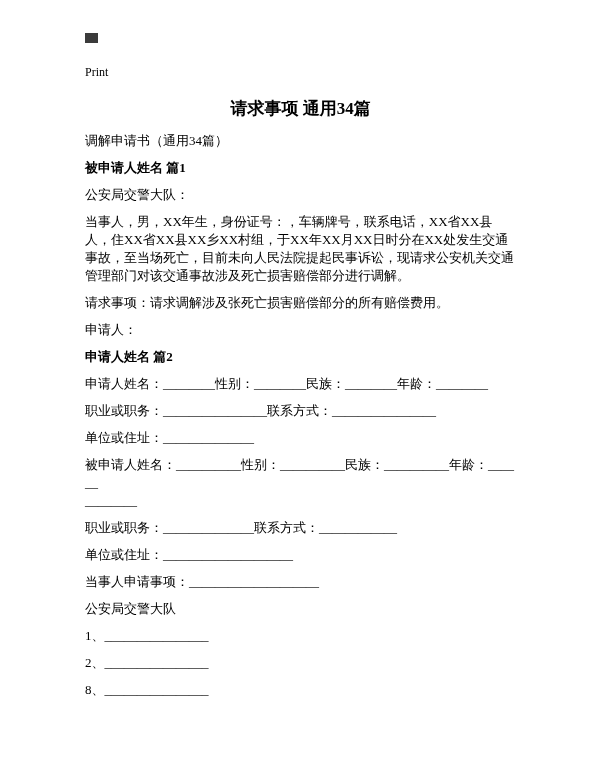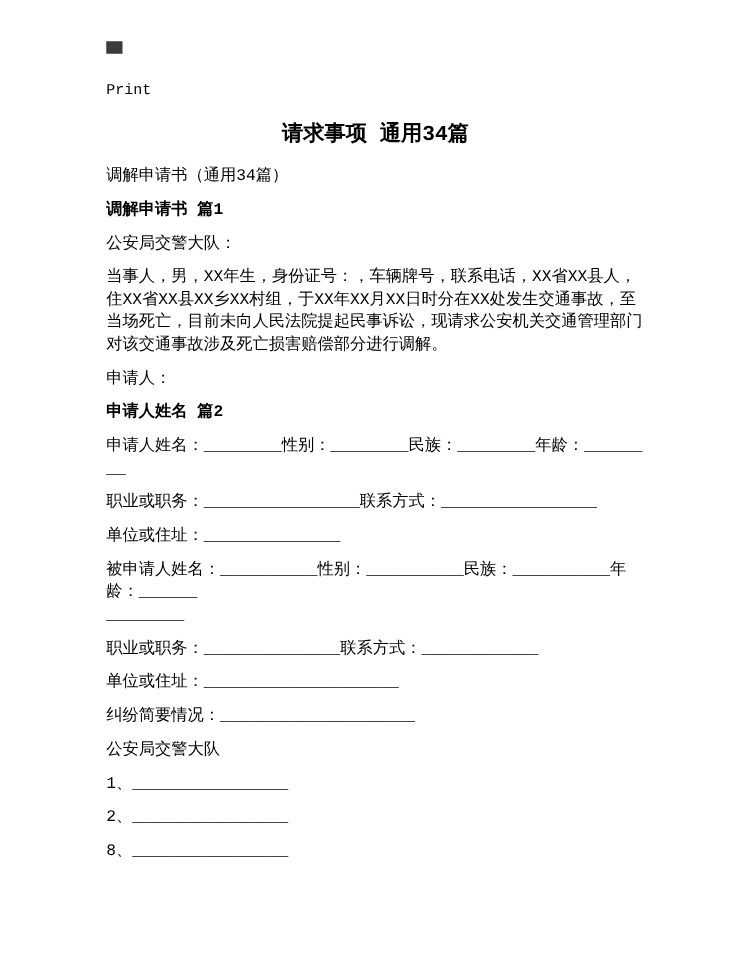--- a/index.html
+++ b/index.html
@@ -5,21 +5,21 @@
   html, body {
     margin: 0;
     padding: 0;
     background: #ffffff;
   }
   .page {
     position: relative;
     width: 600px;
     height: 776px;
     background: #ffffff;
-    font-family: Liberation Mono, monospace;
+    font-family: Liberation Serif, serif;
     color: #000000;
     overflow: hidden;
     box-sizing: border-box;
     padding-left: 36px;
   }
   .content {
     position: absolute;
     left: 85px;
     right: 84px;
     top: 0;
@@ -83,47 +83,48 @@
   <div class="img-placeholder"></div>
 
   <div class="content">
 
     <span class="print-link">Print</span>
 
     <h1 class="doc-title">请求事项 通用34篇</h1>
 
     <p class="line subtitle">调解申请书（通用34篇）</p>
 
-    <h2 class="section-heading">调解申请书 篇1</h2>
+    <h2 class="section-heading">被申请人姓名 篇1</h2>
 
     <p class="line">公安局交警大队：</p>
 
     <p class="line body-par">当事人，男，XX年生，身份证号：，车辆牌号，联系电话，XX省XX县人，住XX省XX县XX乡XX村组，于XX年XX月XX日时分在XX处发生交通事故，至当场死亡，目前未向人民法院提起民事诉讼，现请求公安机关交通管理部门对该交通事故涉及死亡损害赔偿部分进行调解。</p>
 
+    <p class="line">请求事项：请求调解涉及张死亡损害赔偿部分的所有赔偿费用。</p>
 
     <p class="line">申请人：</p>
 
 
     <h2 class="section-heading">申请人姓名 篇2</h2>
 
     <p class="line">申请人姓名：________性别：________民族：________年龄：________</p>
 
     <p class="line">职业或职务：________________联系方式：________________</p>
 
     <p class="line">单位或住址：______________</p>
 
     <p class="line wrap-first">被申请人姓名：__________性别：__________民族：__________年龄：______</p>
 
     <p class="line wrap-cont">________</p>
 
     <p class="line">职业或职务：______________联系方式：____________</p>
 
     <p class="line">单位或住址：____________________</p>
 
-    <p class="line">纠纷简要情况：____________________</p>
+    <p class="line">当事人申请事项：____________________</p>
 
     <p class="line">公安局交警大队</p>
 
     <p class="line">1、________________</p>
 
     <p class="line">2、________________</p>
 
     <p class="line">8、________________</p>
 
   </div>

